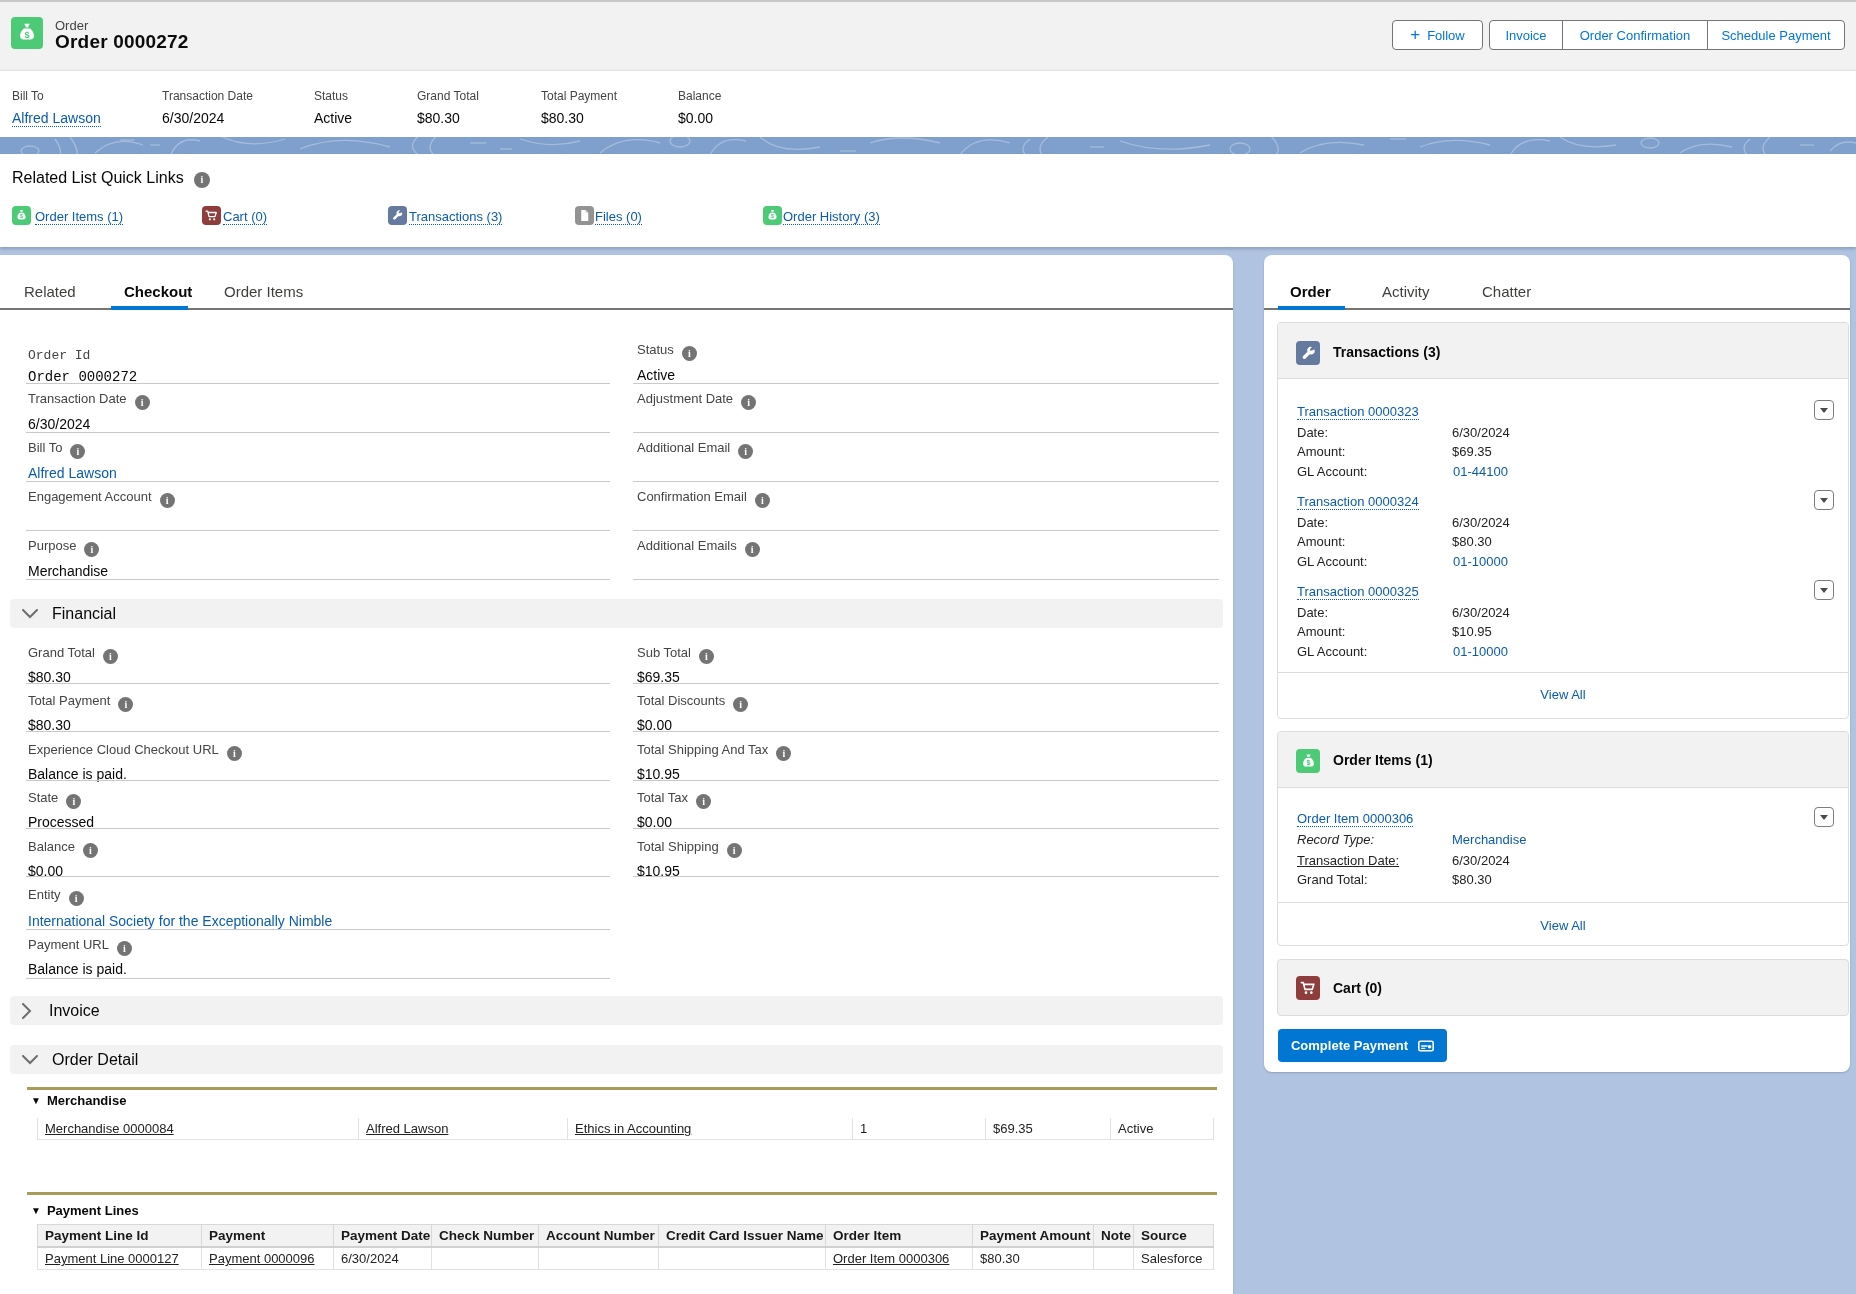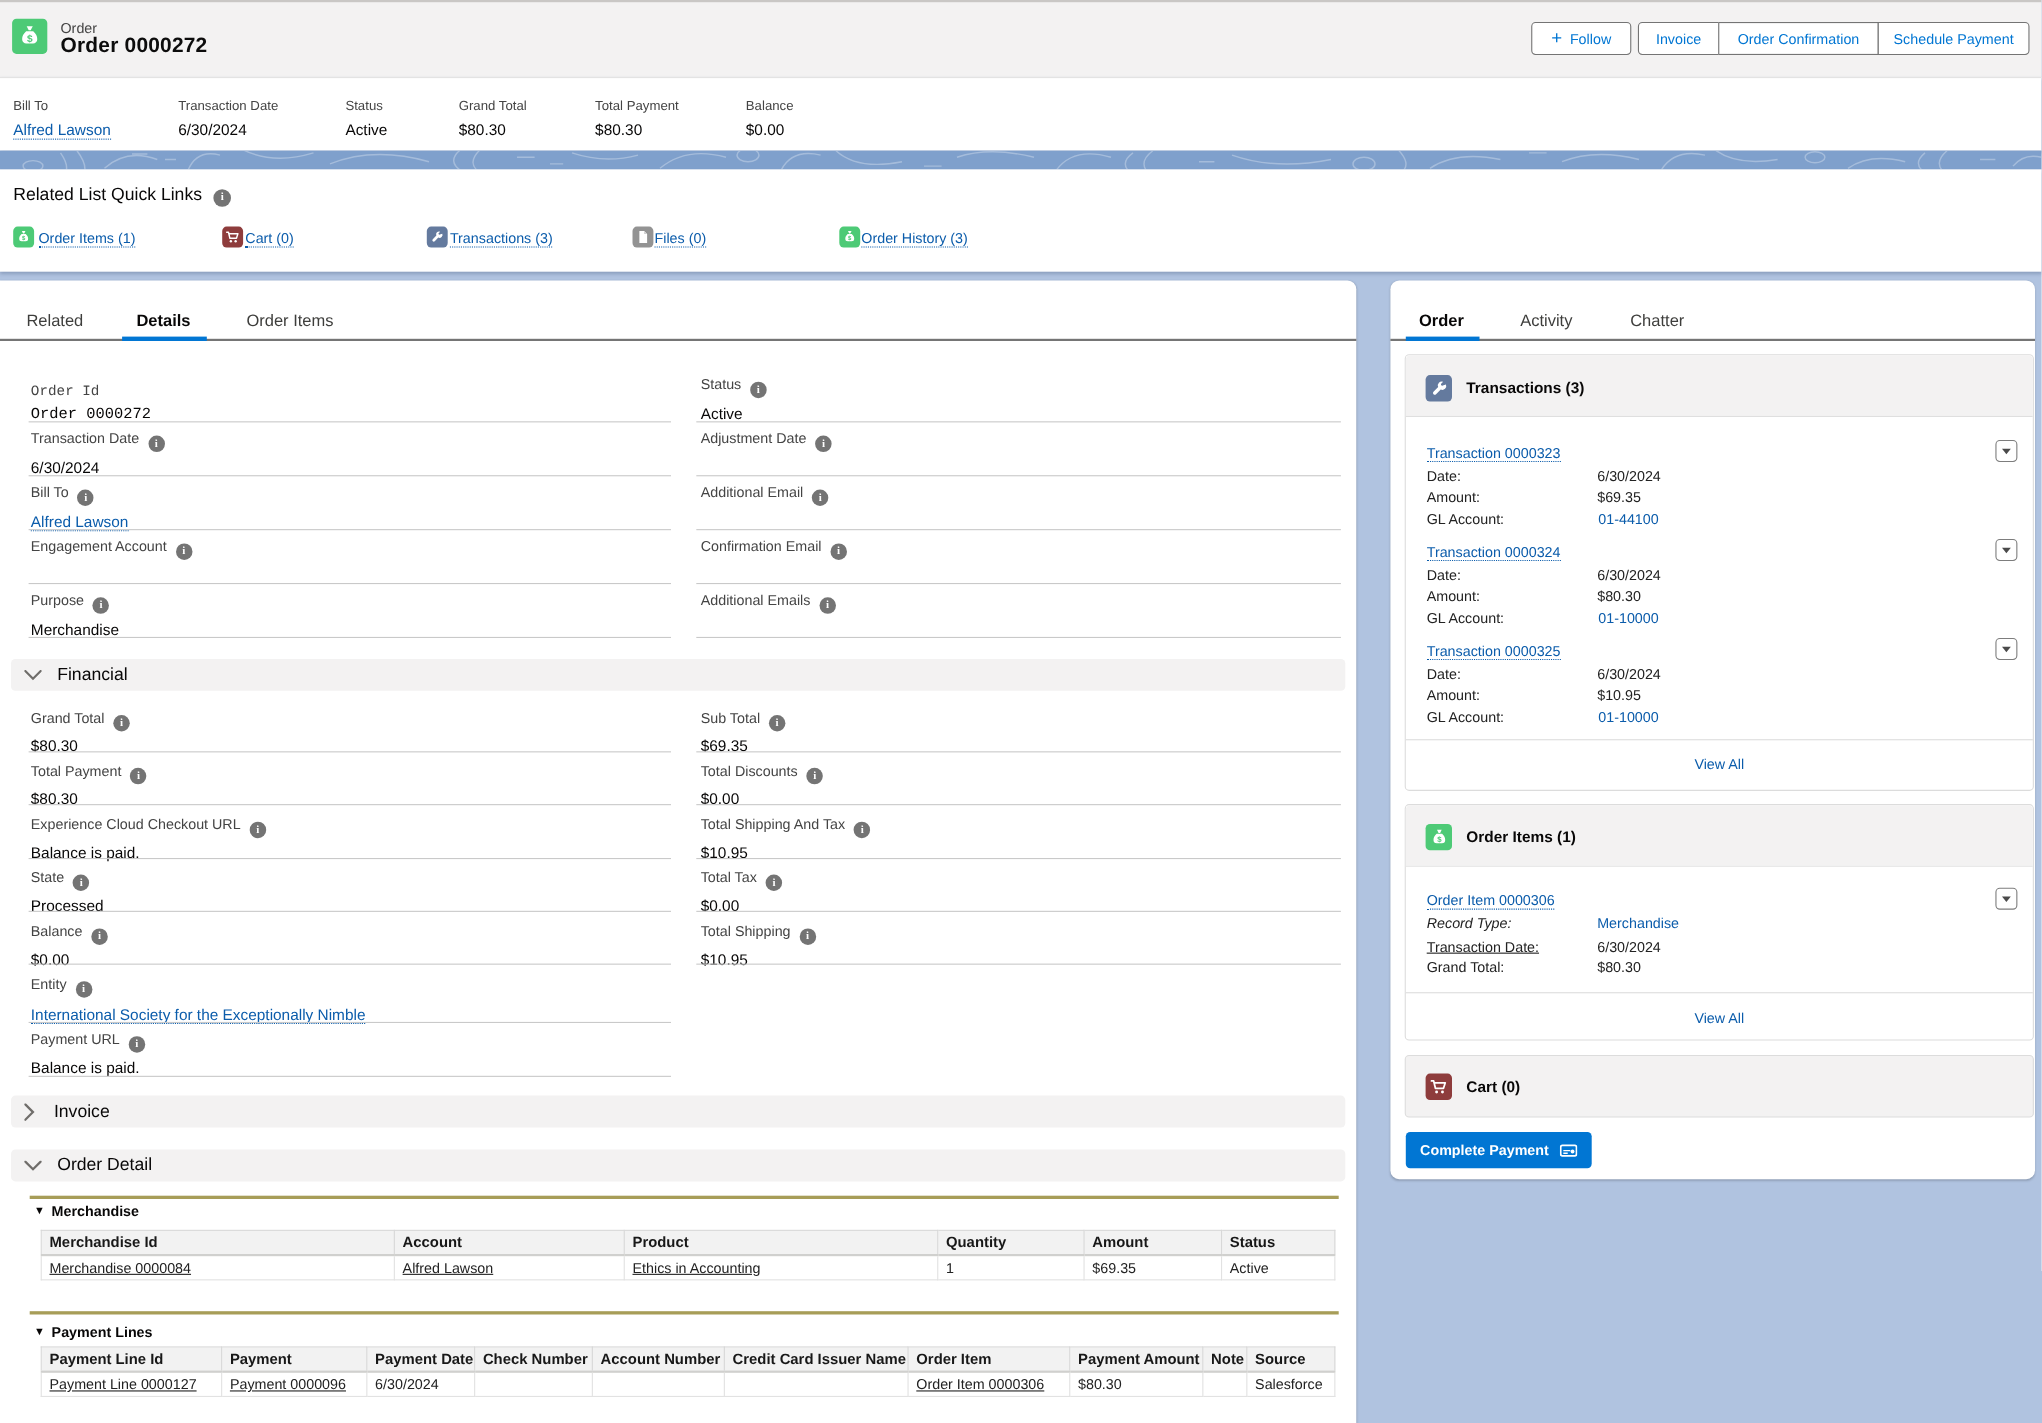--- a/index.html
+++ b/index.html
@@ -208,21 +208,21 @@
           <text x="12" y="17.2" font-size="10" font-weight="bold" fill="#4dca76" text-anchor="middle" font-family="Liberation Sans">$</text>
         </svg>
     </span>
       <a class="lnk dot" style="left:20px;">Order History (3)</a>
     </div>
 </div>
 
 <div class="abs" id="leftcard">
   <div class="tabs">
     <span class="tab" style="left:24px;">Related</span>
-    <span class="tab active" style="left:124px;">Details</span>
+    <span class="tab active" style="left:124px;">Checkout</span>
     <span class="tab" style="left:224px;">Order Items</span>
     <span class="tabline" style="left:111px;width:77px;"></span>
   </div>
   <div id="fields">
 
     <div class="fld" style="left:28px;top:93px;font-family:Liberation Mono, monospace;">
         <div class="l">Order Id</div>
         <div class="v" style="margin-top:6px;">Order 0000272</div>
       </div>
     <div class="fld" style="left:637px;top:87px;">
@@ -354,28 +354,20 @@
     <table class="dt" style="left:37px;top:863px;width:1176px;">
       <colgroup>
           <col style="width:321px;">
           <col style="width:209px;">
           <col style="width:285px;">
           <col style="width:133px;">
           <col style="width:125px;">
           <col style="width:103px;">
         </colgroup>
       <tbody>
-          <tr>
-            <th>Merchandise Id</th>
-            <th>Account</th>
-            <th>Product</th>
-            <th>Quantity</th>
-            <th>Amount</th>
-            <th>Status</th>
-          </tr>
       <tr>
             <td><a class="dlnk">Merchandise 0000084</a></td>
             <td><a class="dlnk">Alfred Lawson</a></td>
             <td><a class="dlnk">Ethics in Accounting</a></td>
             <td>1</td>
             <td>$69.35</td>
             <td>Active</td>
           </tr>
     </tbody>
       </table>

